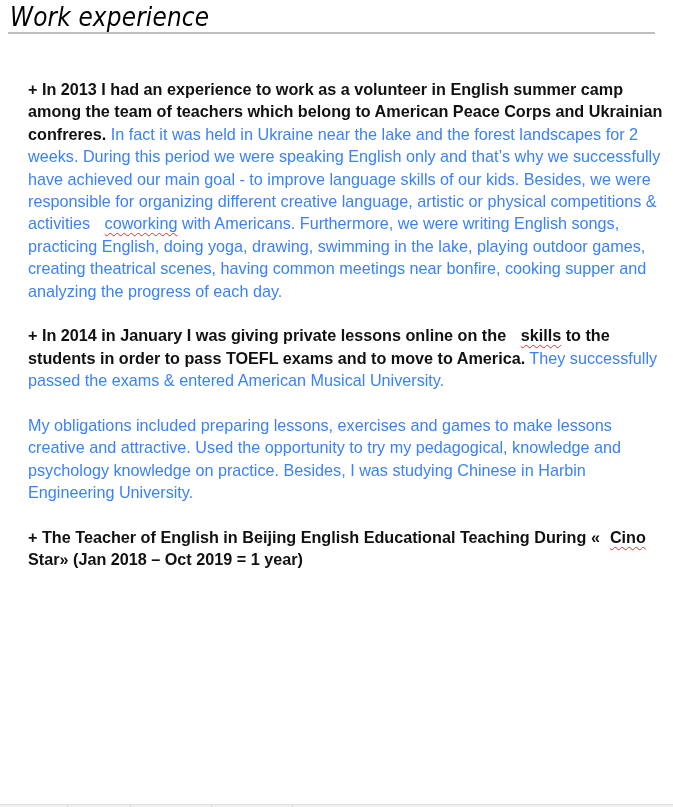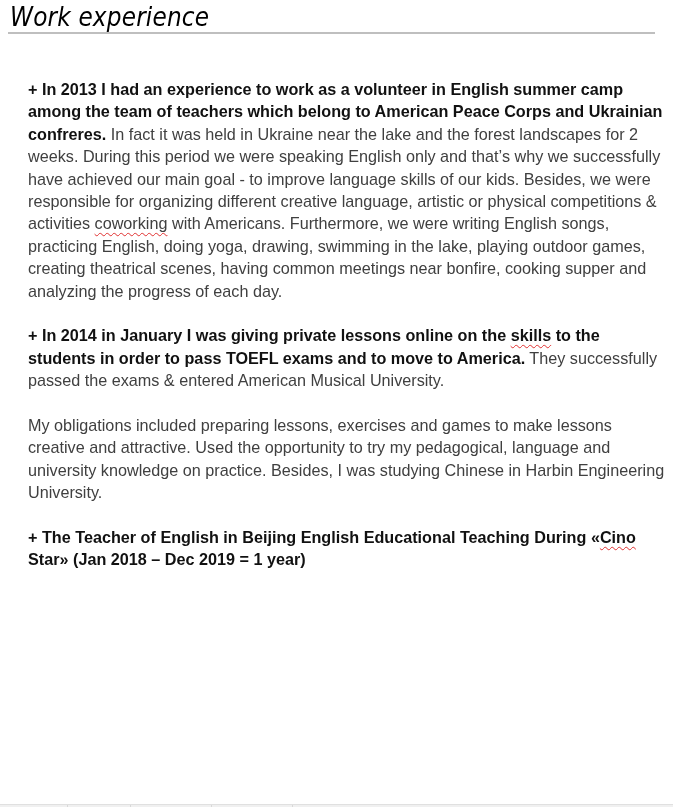--- a/index.html
+++ b/index.html
@@ -4,22 +4,22 @@
 <style>
   html, body { margin:0; padding:0; background:#ffffff; }
   body { width:673px; height:807px; position:relative; overflow:hidden;
          font-family:"Liberation Sans", sans-serif; color:#1a1a1a; }
   .title { position:absolute; left:10px; top:1px; font-size:27px; font-style:italic;
            color:#000; letter-spacing:0.2px; line-height:32px; font-family:"DejaVu Sans", sans-serif; font-weight:normal; transform:scaleX(0.86); transform-origin:left top; }
   .rule { position:absolute; left:8px; top:32px; width:647px; height:2px; background:#bfbfbf; }
   .body { position:absolute; left:28px; top:78px; width:640px; font-size:16.2px; line-height:22.4px; }
   .entry { margin:0 0 22.4px 0; }
   .b { font-weight:bold; color:#111; }
-  .r { color:#404040; }
-  .squig { text-decoration: underline wavy #e03030; text-decoration-thickness:1px; text-underline-offset:3px; }
+  .r { color:#3b82f6; }
+  .squig { text-decoration: underline wavy #e03030; text-decoration-thickness:1px; text-underline-offset:3px;margin-left:10px; }
   .bottom-bar { position:absolute; left:0; top:804px; width:673px; height:3px; background:#f0f0f0; border-top:1px solid #e0e0e0; }
   .bottom-bar span { position:absolute; top:0; width:1px; height:3px; background:#d8d8d8; }
 </style>
 </head>
 <body>
 
 <div class="title">Work experience</div>
 <div class="rule"></div>
 
 <div class="body">
@@ -28,26 +28,26 @@
     <span class="b">+ In 2013 I had an experience to work as a volunteer in English summer camp among the team of teachers which belong to American Peace Corps and Ukrainian confreres.</span><span class="r"> In fact it was held in Ukraine near the lake and the forest landscapes for 2 weeks. During this period we were speaking English only and that’s why we successfully have achieved our main goal - to improve language skills of our kids. Besides, we were responsible for organizing different creative language, artistic or physical competitions &amp; activities </span><span class="r squig">coworking</span><span class="r"> with Americans. Furthermore, we were writing English songs, practicing English, doing yoga, drawing, swimming in the lake, playing outdoor games, creating theatrical scenes, having common meetings near bonfire, cooking supper and analyzing the progress of each day.</span>
   </div>
 
   <div class="entry">
     <span class="b">+ In 2014 in January I was giving private lessons online on the </span><span class="b squig">skills</span><span class="b"> to the students in order to pass TOEFL exams and to move to America.</span><span class="r"> They successfully passed the exams &amp; entered American Musical University.</span>
   </div>
 
 
 
   <div class="entry">
-    <div class="r">My obligations included preparing lessons, exercises and games to make lessons creative and attractive. Used the opportunity to try my pedagogical, language and university knowledge on practice. Besides, I was studying Chinese in Harbin Engineering University.</div>
+    <div class="r">My obligations included preparing lessons, exercises and games to make lessons creative and attractive. Used the opportunity to try my pedagogical, knowledge and psychology knowledge on practice. Besides, I was studying Chinese in Harbin Engineering University.</div>
   </div>
 
 
   <div class="entry">
-    <span class="b">+ The Teacher of English in Beijing English Educational Teaching During «</span><span class="b squig">Cino</span><span class="b"> Star» (Jan 2018 – Dec 2019 = 1 year)</span>
+    <span class="b">+ The Teacher of English in Beijing English Educational Teaching During «</span><span class="b squig">Cino</span><span class="b"> Star» (Jan 2018 – Oct 2019 = 1 year)</span>
   </div>
 
 </div>
 
 <div class="bottom-bar">
   <span style="left:67px"></span>
   <span style="left:130px"></span>
   <span style="left:211px"></span>
   <span style="left:292px"></span>
 </div>

